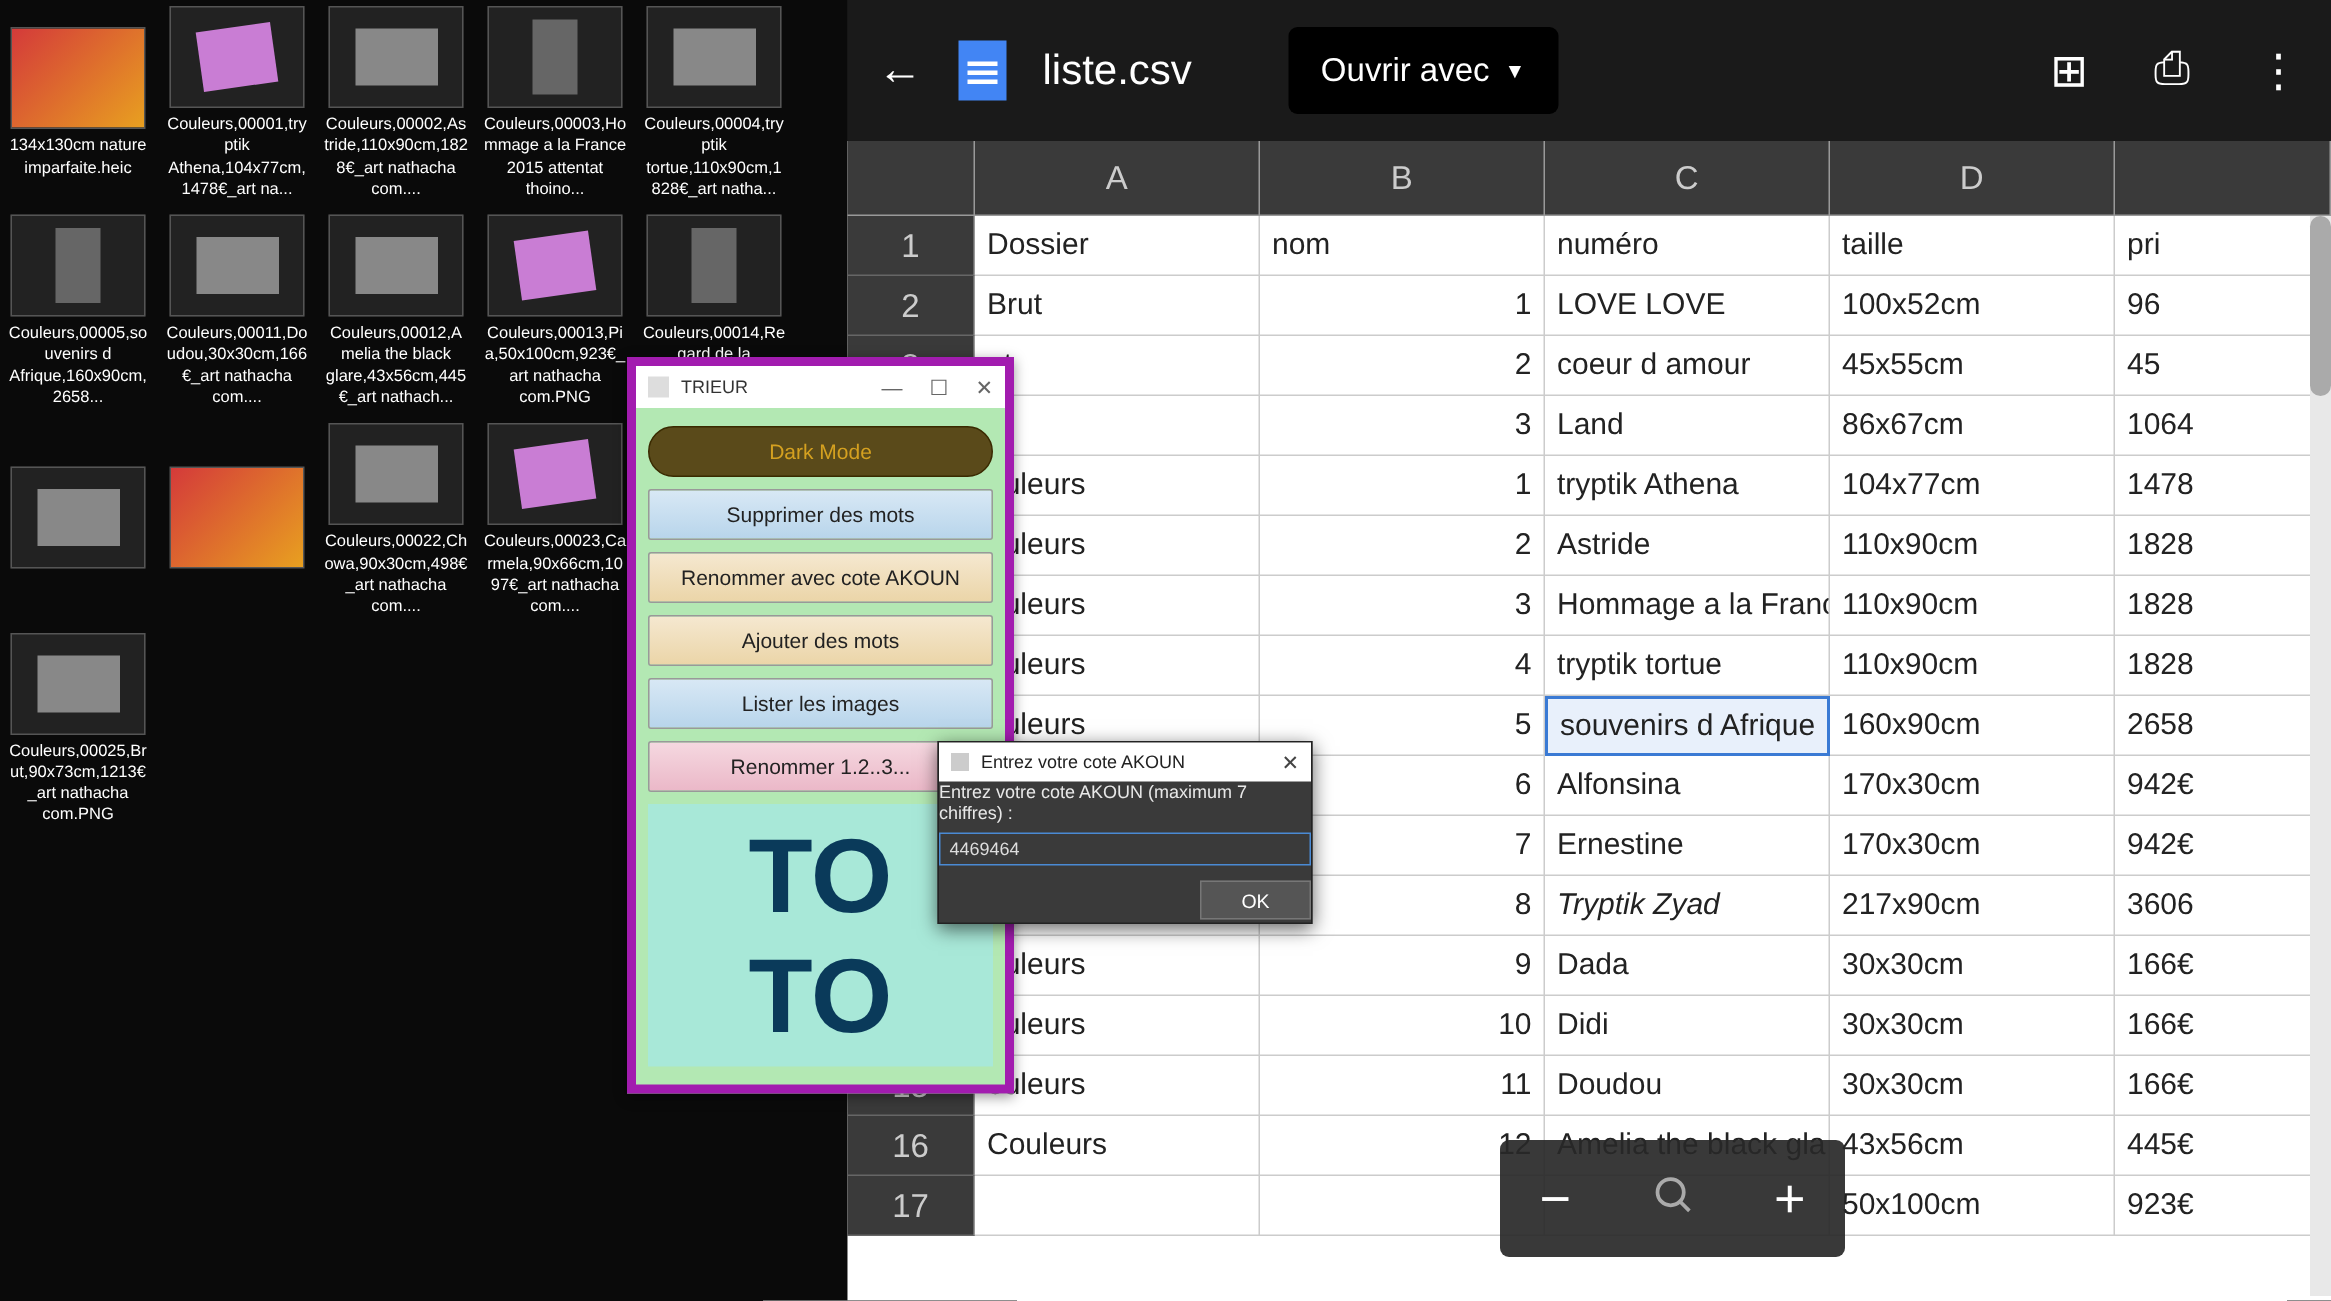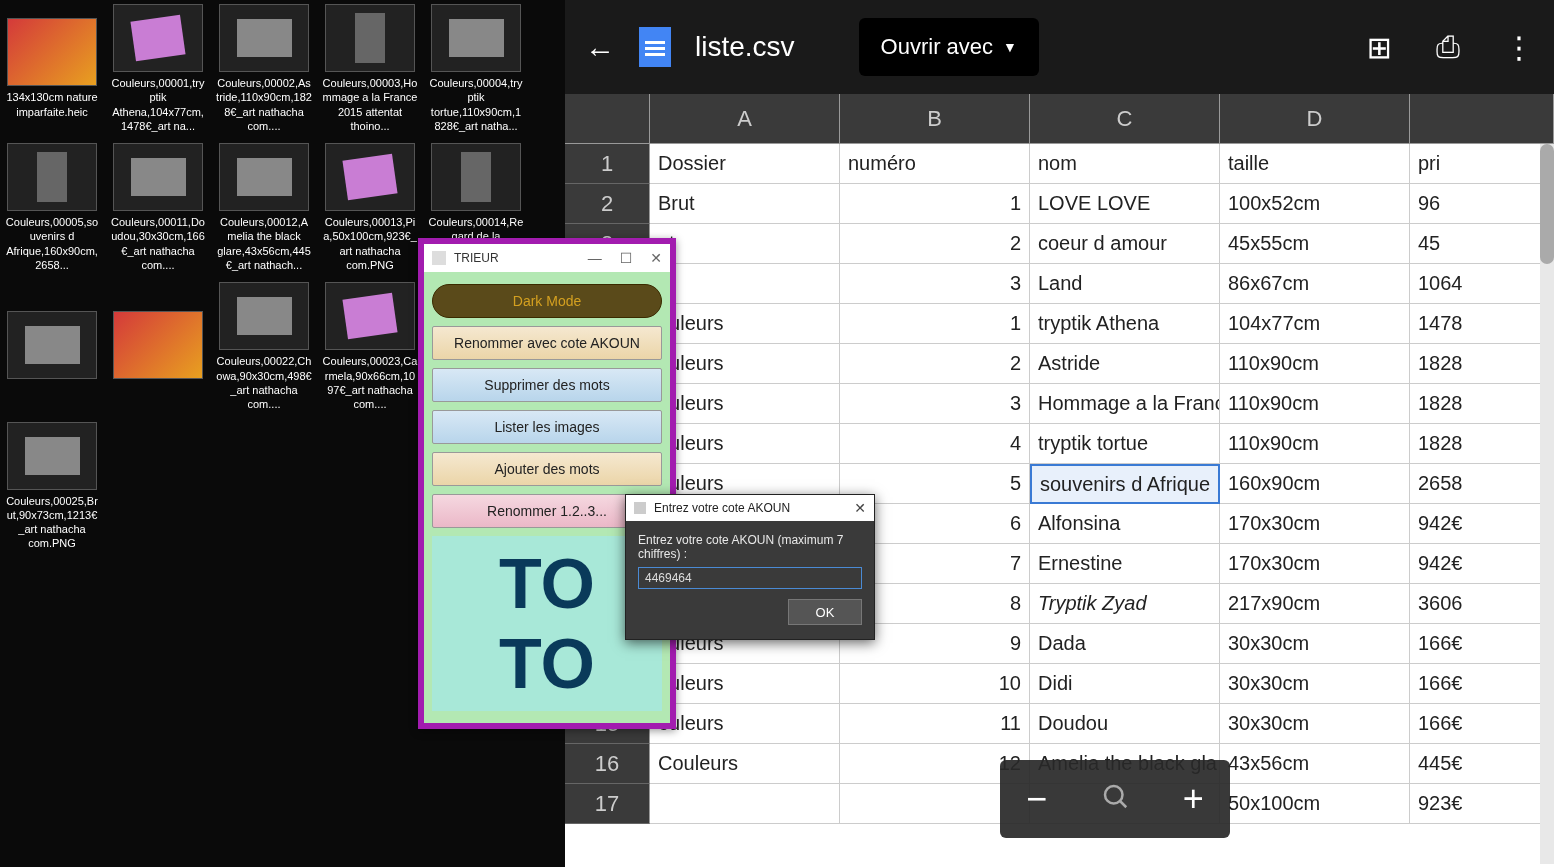--- a/index.html
+++ b/index.html
@@ -31,21 +31,21 @@
 .btn-blue { background: linear-gradient(#d8e8f5, #b8d5eb); color: #222; }
 .btn-orange { background: linear-gradient(#f5e8d0, #ebd5a8); color: #222; }
 .btn-pink { background: linear-gradient(#f5d8e0, #ebb8c8); color: #222; }
 .trieur-preview { width: 100%; height: 175px; background: #a8e8d8; display: flex; flex-direction: column; align-items: center; justify-content: center; font-size: 70px; font-weight: bold; color: #0a3a5a; overflow: hidden; }
 
 
 .akoun-dialog { position: absolute; left: 625px; top: 494px; width: 250px; background: #3a3a3a; border: 1px solid #222; box-shadow: 0 3px 12px rgba(0,0,0,.6); }
 .akoun-title { height: 26px; background: #fff; display: flex; align-items: center; padding: 0 8px; font-size: 12px; color: #222; }
 .akoun-title .icon { width: 12px; height: 12px; background: #ccc; margin-right: 8px; }
 .akoun-close { margin-left: auto; font-size: 14px; cursor: pointer; color: #444; }
-.akoun-body { padding: 12px; color: #e8e8e8; font-size: 12px; }
+.akoun-body { padding: 0; color: #e8e8e8; font-size: 12px; }
 .akoun-input { width: 100%; height: 22px; background: #3a3a3a; border: 1px solid #4a8ad4; color: #ddd; padding: 0 6px; margin-top: 6px; font-size: 12px; }
 .akoun-ok { display: block; width: 74px; height: 26px; margin: 10px 0 2px auto; background: #555; border: 1px solid #777; color: #fff; font-size: 13px; cursor: pointer; }
 
 
 .drive-panel { position: absolute; left: 565px; top: 0; width: 989px; height: 867px; background: #1a1a1a; }
 .drive-header { height: 94px; background: #1a1a1a; display: flex; align-items: center; padding: 0 20px; gap: 24px; }
 .drive-back { color: #fff; font-size: 30px; cursor: pointer; }
 .drive-doc-icon { width: 32px; height: 40px; background: #4285f4; position: relative; }
 .drive-doc-icon::after { content: ""; position: absolute; left: 6px; top: 14px; width: 20px; height: 3px; background: #fff; box-shadow: 0 6px 0 #fff, 0 12px 0 #fff; }
 .drive-filename { color: #fff; font-size: 28px; }
@@ -185,22 +185,22 @@
       <div class="row-h">12</div>
       <div class="row-h">13</div>
       <div class="row-h">14</div>
       <div class="row-h">15</div>
       <div class="row-h">16</div>
       <div class="row-h">17</div>
     </div>
   <div class="cells" id="cells">
       <div class="cell-row">
         <div class="cell" style="width: 190px;">Dossier</div>
+        <div class="cell" style="width: 190px;">nom</div>
         <div class="cell" style="width: 190px;">numéro</div>
-        <div class="cell" style="width: 190px;">nom</div>
         <div class="cell" style="width: 190px;">taille</div>
         <div class="cell" style="width: 144px;">pri</div>
       </div>
       <div class="cell-row">
         <div class="cell" style="width: 190px;">Brut</div>
         <div class="cell num" style="width: 190px;">1</div>
         <div class="cell" style="width: 190px;">LOVE LOVE</div>
         <div class="cell" style="width: 190px;">100x52cm</div>
         <div class="cell" style="width: 144px;">96</div>
       </div>
@@ -318,24 +318,24 @@
     <span class="icon"></span>
     <span>TRIEUR</span>
     <div class="trieur-controls">
       <span>—</span>
       <span>☐</span>
       <span>✕</span>
     </div>
   </div>
   <div class="trieur-body">
     <button class="trieur-btn btn-dark">Dark Mode</button>
+    <button class="trieur-btn btn-blue">Supprimer des mots</button>
     <button class="trieur-btn btn-orange">Renommer avec cote AKOUN</button>
-    <button class="trieur-btn btn-blue">Supprimer des mots</button>
+    <button class="trieur-btn btn-orange">Ajouter des mots</button>
     <button class="trieur-btn btn-blue">Lister les images</button>
-    <button class="trieur-btn btn-orange">Ajouter des mots</button>
     <button class="trieur-btn btn-pink">Renommer 1.2..3...</button>
     <div class="trieur-preview">
       <div>TO</div>
       <div>TO</div>
     </div>
   </div>
 </div>
 
 <div class="akoun-dialog">
   <div class="akoun-title">

